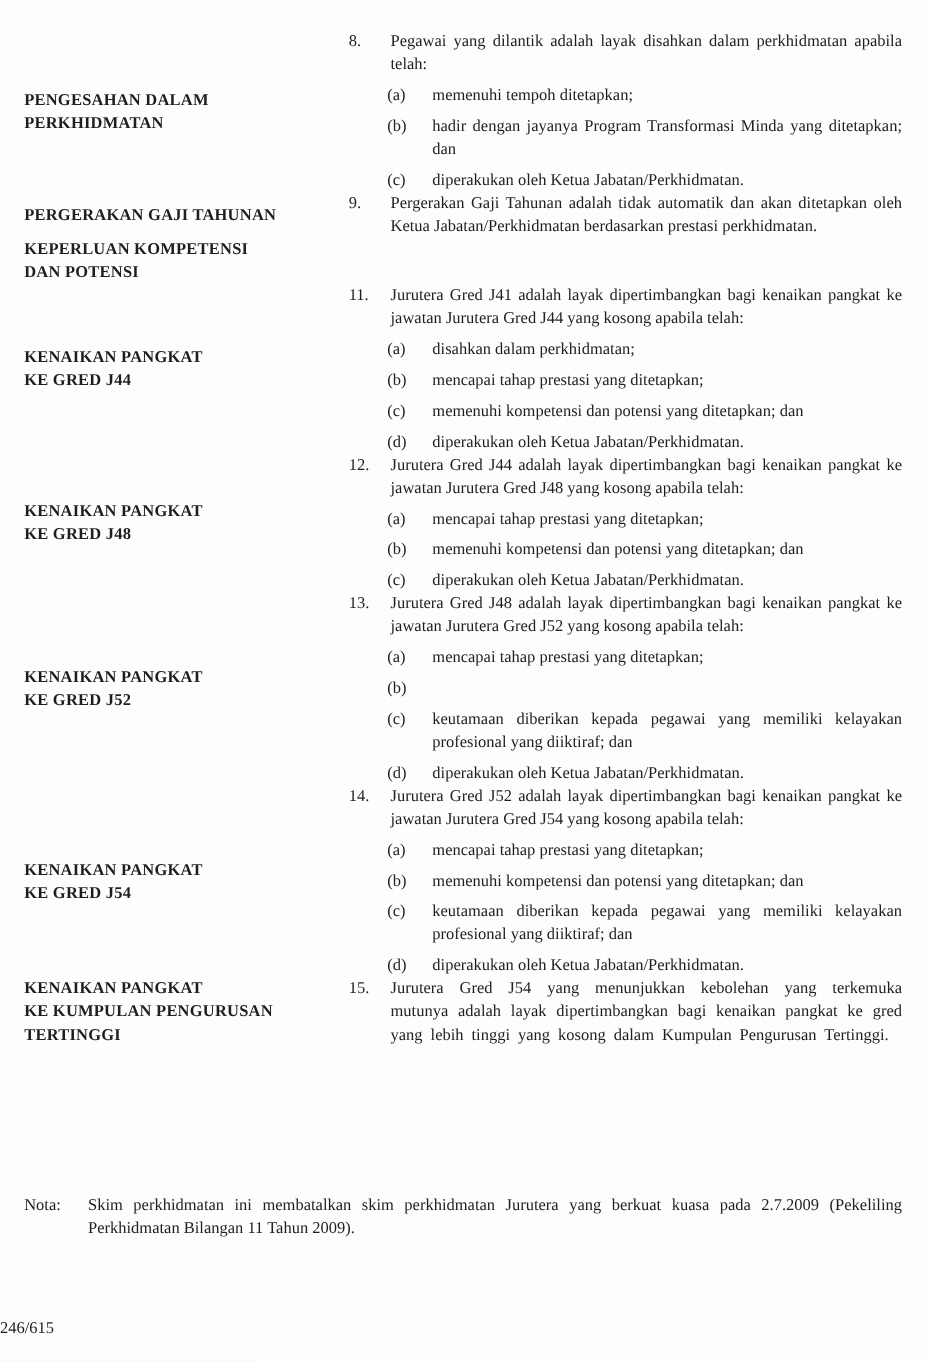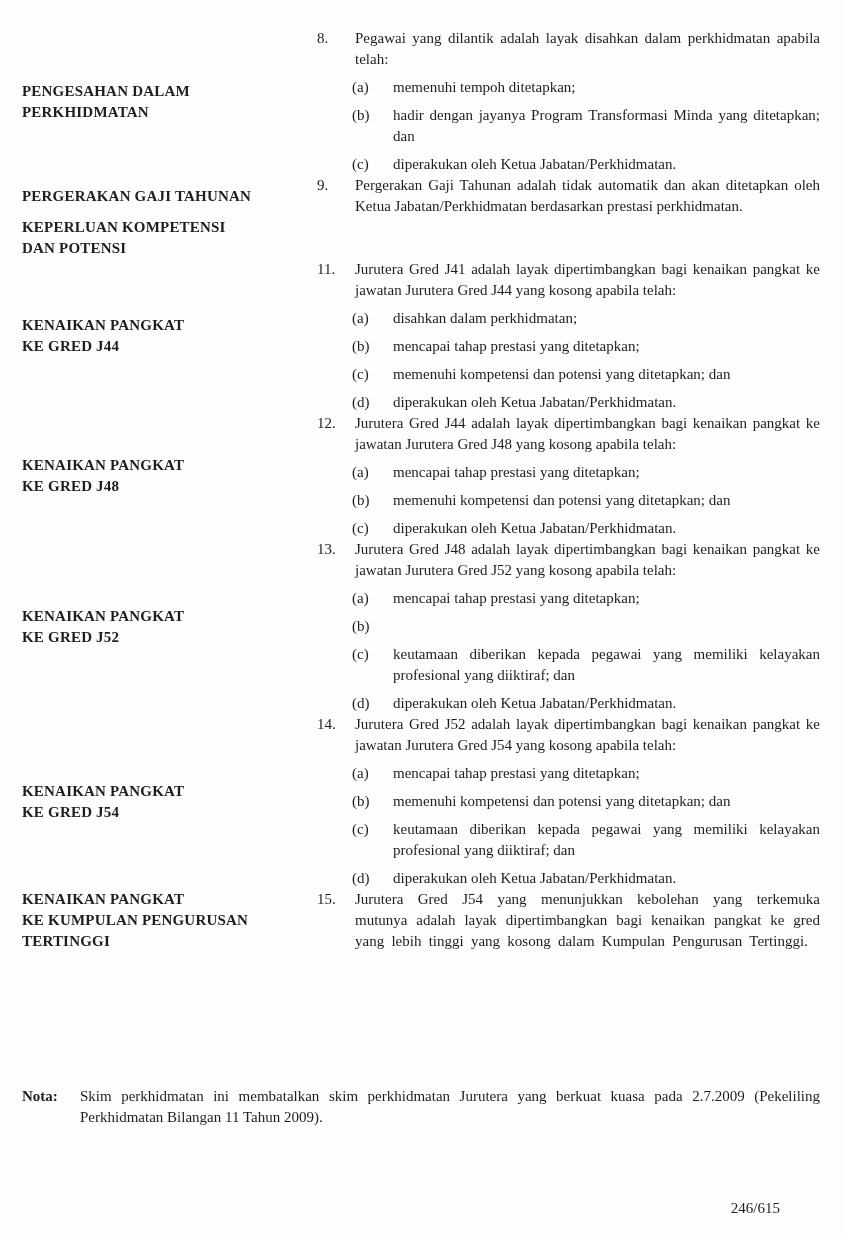--- a/index.html
+++ b/index.html
@@ -36,24 +36,24 @@
   .ptext { flex: 1; text-align: justify; }
 
   .subitems { display: block; }
   .subitem { display: flex; margin-top: 7px; padding-left: 35px; }
   .marker { flex: 0 0 41px; }
   .stext { flex: 1; text-align: justify; }
 
   .section.wide-justify .ptext { word-spacing: 3.5px; }
 
   .nota { position: absolute; left: 22px; top: 1086px; width: 798px; display: flex; }
-  .nota-label { flex: 0 0 58px; font-weight: 700; }
+  .nota-label { flex: 0 0 58px; font-weight: 400; }
   .nota-text { flex: 1; text-align: justify; }
 
-  .page-number { position: absolute; top: 1198px; left: 0; width: 780px; text-align: right; }
+  .page-number { position: absolute; top: 1198px; left: 0; width: 780px; text-align: left; }
 </style>
 </head>
 <body>
 
 <div class="page">
   <div class="content" id="sections-container">
   <div class="section">
     <div class="heading">PENGESAHAN DALAM
 PERKHIDMATAN</div>
     <div class="right">

